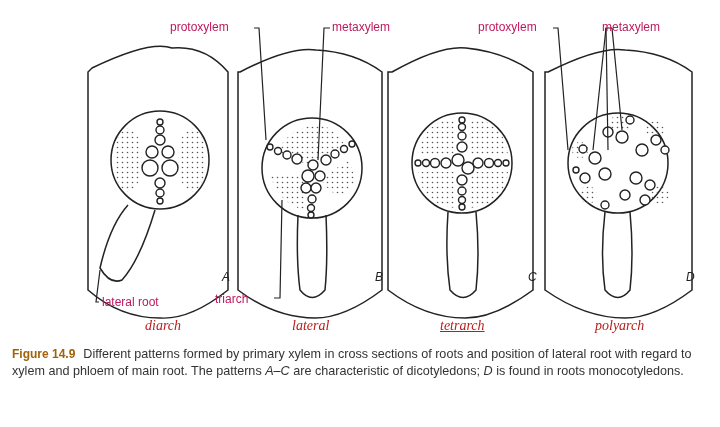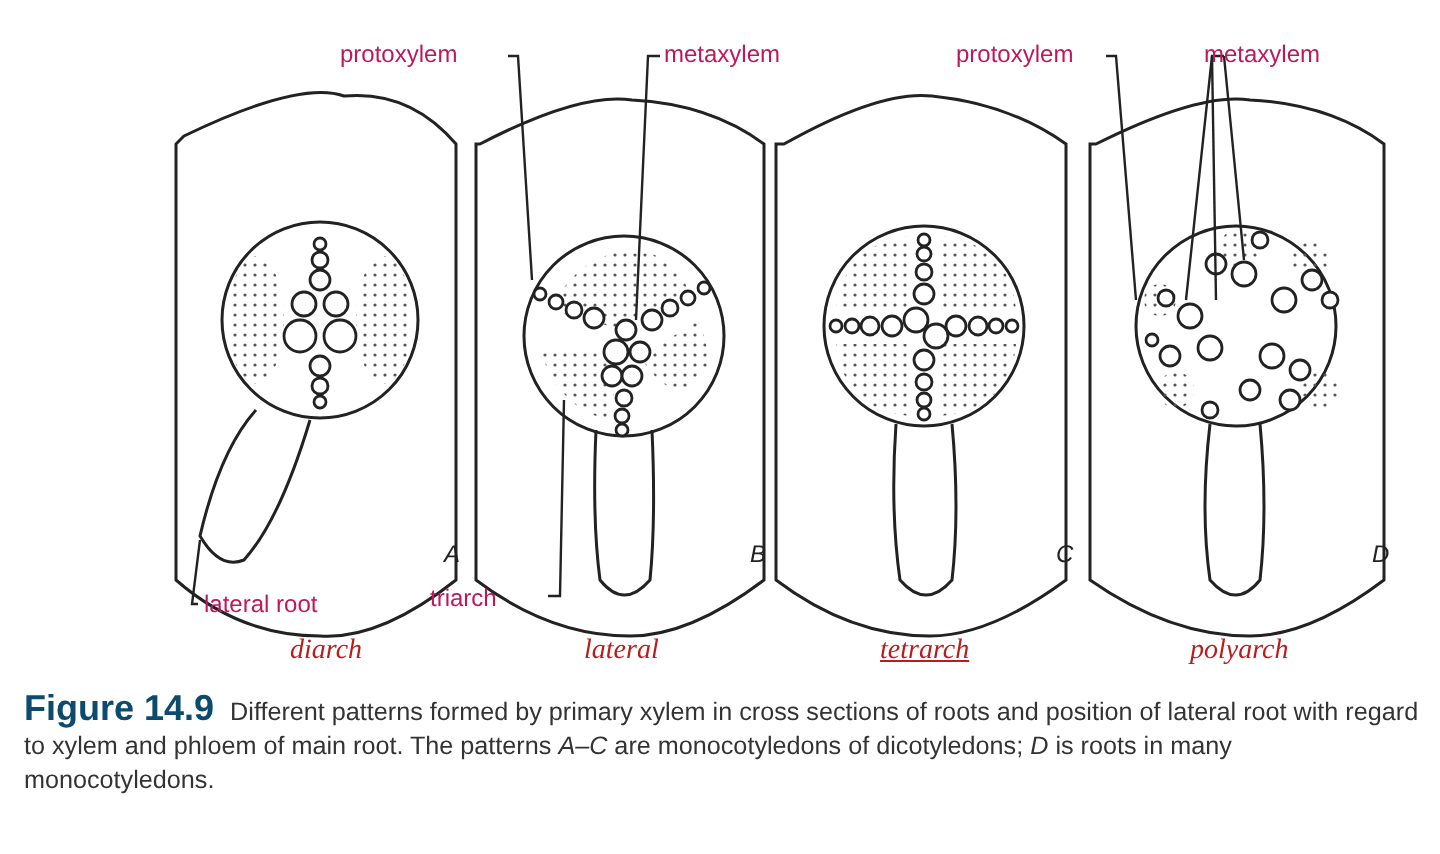--- a/index.html
+++ b/index.html
@@ -2,21 +2,21 @@
 <html><head>
 <meta charset="utf-8">
 <style>
   html,body{margin:0;padding:0;background:#fff;}
   body{width:720px;height:427px;position:relative;overflow:hidden;font-family:"Liberation Sans",sans-serif;color:#222;}
   svg{position:absolute;left:0;top:0;}
   .lbl{position:absolute;font-family:"Liberation Sans",sans-serif;font-size:12px;color:#be185d;white-space:nowrap;}
   .type{position:absolute;font-family:"Liberation Serif",serif;font-style:italic;font-size:14px;color:#b91c1c;}
   .letter{position:absolute;font-family:"Liberation Sans",sans-serif;font-style:italic;font-size:12px;color:#222;}
   .caption{position:absolute;left:12px;top:346px;width:700px;font-family:"Liberation Sans",sans-serif;font-size:12.6px;line-height:17px;color:#333;}
-  .caption .fig{font-weight:bold;font-size:18px;color:#0c4a6e;margin-right:8px;}
+  .caption .fig{font-weight:bold;font-size:12px;color:#a16207;margin-right:8px;}
 </style>
 </head>
 <body>
 
 <svg width="720" height="340" viewBox="0 0 720 340">
   <defs>
     <pattern id="dots" width="5" height="5" patternUnits="userSpaceOnUse">
       <circle cx="2.5" cy="2.5" r="0.8" fill="#555"></circle>
     </pattern>
   </defs>
@@ -149,14 +149,14 @@
 <span class="letter" style="left:375px;top:270px;">B</span>
 <span class="letter" style="left:528px;top:270px;">C</span>
 <span class="letter" style="left:686px;top:270px;">D</span>
 
 <span class="type" style="left:145px;top:318px;">diarch</span>
 <span class="type" style="left:292px;top:318px;">lateral</span>
 <span class="type" style="left:440px;top:318px;text-decoration:underline;">tetrarch</span>
 <span class="type" style="left:595px;top:318px;">polyarch</span>
 
 <div class="caption">
-  <span class="fig">Figure 14.9</span><span>Different patterns formed by primary xylem in cross sections of roots and position of lateral root with regard to xylem and phloem of main root. The patterns </span><i>A–C</i><span> are monocotyledons of dicotyledons; </span><i>D</i><span> is roots in many monocotyledons.</span>
+  <span class="fig">Figure 14.9</span><span>Different patterns formed by primary xylem in cross sections of roots and position of lateral root with regard to xylem and phloem of main root. The patterns </span><i>A–C</i><span> are characteristic of dicotyledons; </span><i>D</i><span> is found in roots monocotyledons.</span>
 </div>
 
 </body></html>

